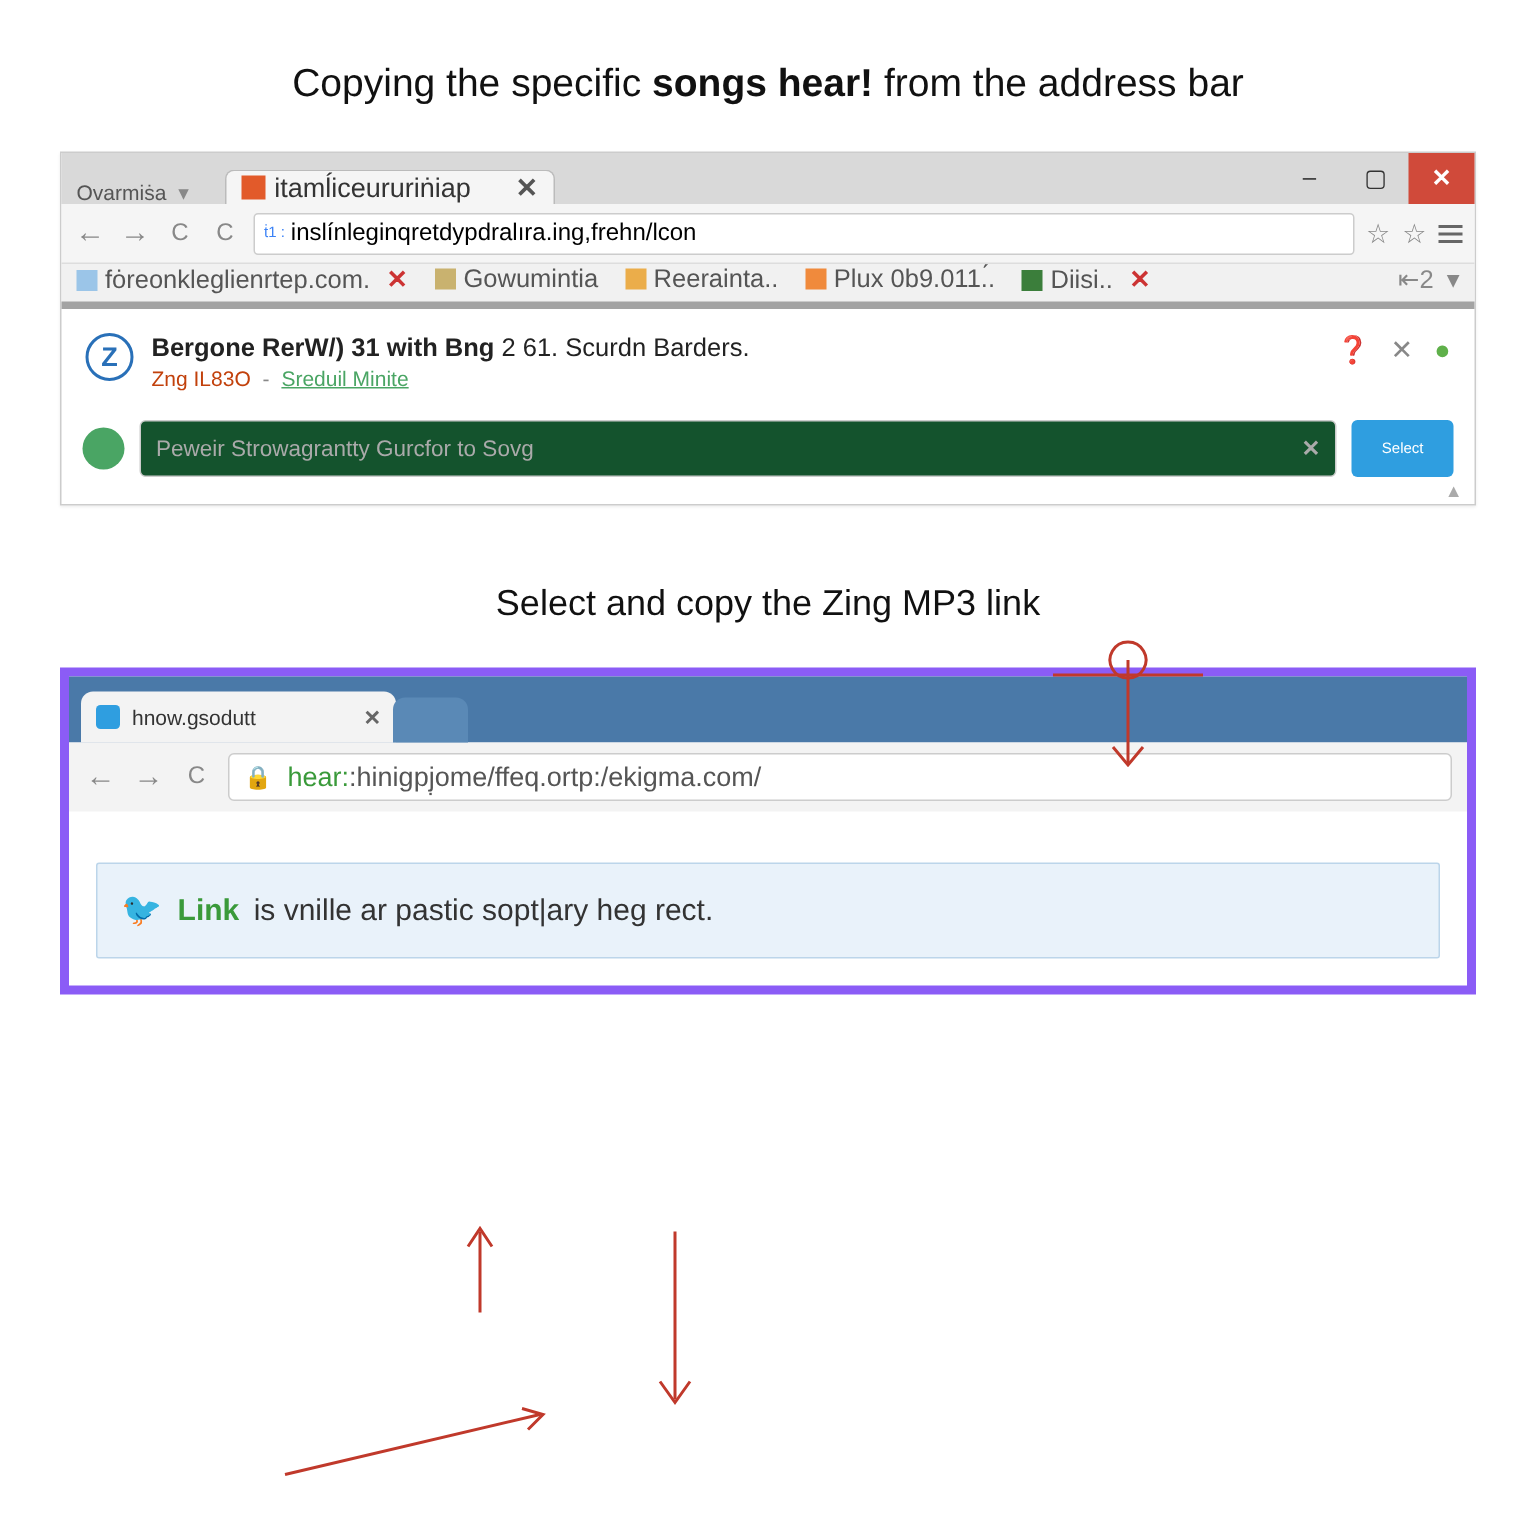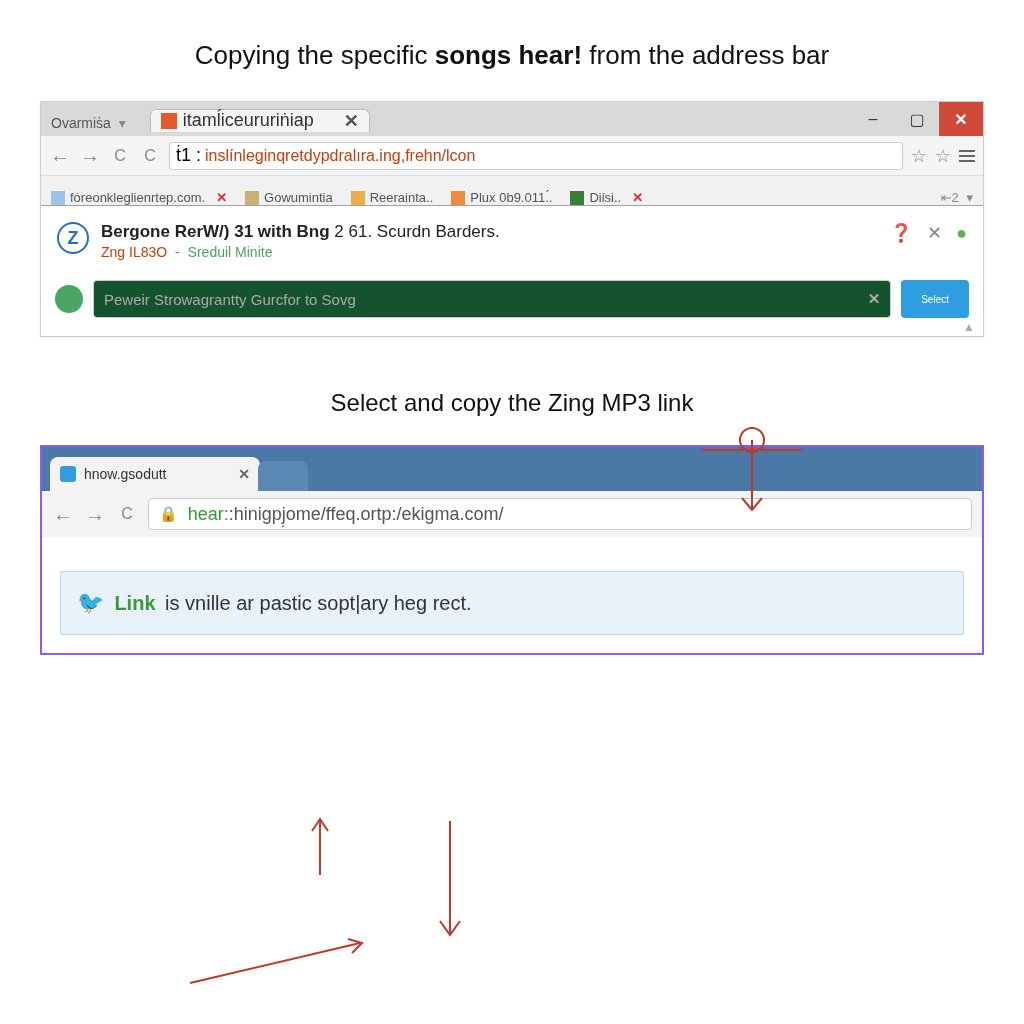--- a/index.html
+++ b/index.html
@@ -24,21 +24,21 @@
   
   .browser1 {
     border: 1px solid #ccc;
     background: #fff;
     box-shadow: 0 1px 2px rgba(0,0,0,.08);
   }
   .tabstrip1 {
     background: #d9d9d9;
     height: 34px;
     display: flex;
-    align-items: center;
+    align-items: flex-end;
     position: relative;
   }
   .tab-inactive {
     color:#555; font-size:14px; padding:8px 24px 0 10px;
     position:relative;
   }
   .tab-active1 {
     background:#f5f5f5;
     border-radius:6px 6px 0 0;
     margin-top:2px;
@@ -60,28 +60,28 @@
 
   .toolbar1 {
     height:40px; display:flex; align-items:center; background:#f5f5f5; border-bottom:1px solid #ddd; padding:0 8px; gap:8px;
   }
   .nav-btn { color:#888; font-size:20px; width:22px; text-align:center; }
   .nav-btn.reload { font-size:16px; }
   .addrbar1 {
     flex:1; height:28px; border:1px solid #ccc; border-radius:3px; background:#fff;
     display:flex; align-items:center; padding:0 6px; font-size:16px; color:#333;
   }
-  .addr-prefix { color:#000000; margin-right:4px; font-size:18px;}
-  .addr-text { color:#c2410c; }
+  .addr-prefix { color:#3b82f6; margin-right:4px; font-size:10px;}
+  .addr-text { color:#000000; }
   .star { color:#888; font-size:18px; }
   .menu3 { display:flex; flex-direction:column; gap:3px; }
   .menu3 span { width:16px; height:2px; background:#666; display:block;}
 
   .bookmarks {
-    height:30px; display:flex; align-items:flex-end; gap:18px; padding:0 10px; background:#f1f1f1; border-bottom:1px solid #a3a3a3; font-size:13px; color:#555;
+    height:30px; display:flex; align-items:flex-start; gap:18px; padding:0 10px; background:#f1f1f1; border-bottom:5px solid #a3a3a3; font-size:17px; color:#555;
   }
   .bm { display:flex; align-items:center; gap:5px; }
   .bm-ico { width:14px; height:14px; display:inline-block; background:#c9b26f; }
   .bm-ico.orange{background:#ebad4a;}
   .bm-ico.cal{background:#f08a3c;}
   .bm-ico.sq{background:#3b7e3b;}
   .bm-ico.page{background:#9bc5e8;}
   .bm-x{ color:#c33; font-weight:700; margin-left:6px;}
   .bm-trail{margin-left:auto; color:#888;}
 
@@ -89,21 +89,21 @@
   .row-result { display:flex; align-items:flex-start; gap:12px; padding:6px 2px 8px;}
   .z-badge {
     width:32px; height:32px; border-radius:50%; border:2px solid #2970b8;
     display:flex; align-items:center; justify-content:center; color:#2970b8; font-weight:700; font-size:18px;
   }
   .result-title { font-size:17px; color:#222; font-weight:700; }
   .result-title .w2 { font-weight:400; }
   .result-sub { font-size:14px; margin-top:2px;}
   .result-sub .brand{ color:#c2410c; }
   .result-sub .sep{ color:#888; margin:0 4px;}
-  .result-sub .muted{ color:#4aa564; }
+  .result-sub .muted{ color:#4aa564;text-decoration:underline; }
   .row-icons { margin-left:auto; display:flex; align-items:center; gap:14px; color:#888; font-size:18px;}
   .row-icons .q{ color:#3b8fd6;}
   .row-icons .g{ color:#5fb04a;}
 
   .searchrow { display:flex; align-items:center; gap:10px; margin-top:12px;}
   .g-badge { width:28px; height:28px; border-radius:50%; background:#4aa564; }
   .searchbox {
     flex:1; height:38px; border:1px solid #ccc; border-radius:4px; background:#14532d;
     display:flex; align-items:center; padding:0 10px; color:#aaa; font-size:15px;
   }
@@ -117,21 +117,21 @@
   
   .arrow1 {
     position:absolute; left:642px; top:410px; width:220px; height:130px; pointer-events:none;
   }
 
   .midcaption{
     text-align:center; font-size:24px; margin:52px 0 28px; color:#111;
   }
 
   
-  .browser2 { border:2px solid #8b5cf6; }
+  .browser2 { border:6px solid #8b5cf6; }
   .tabstrip2 {
     height:44px; background:#4a79a8;
     display:flex; align-items:flex-end; padding:0 0 0 8px;
   }
   .tab-active2 {
     background:#f3f3f3; min-width:210px; height:34px; border-radius:8px 8px 0 0;
     display:flex; align-items:center; padding:0 10px; gap:8px; font-size:14px; color:#333;
   }
   .tab-active2 .tab-favicon2 { width:16px; height:16px; background:#2f9ee0; display:inline-block; border-radius:3px;}
   .ghost-tab {

